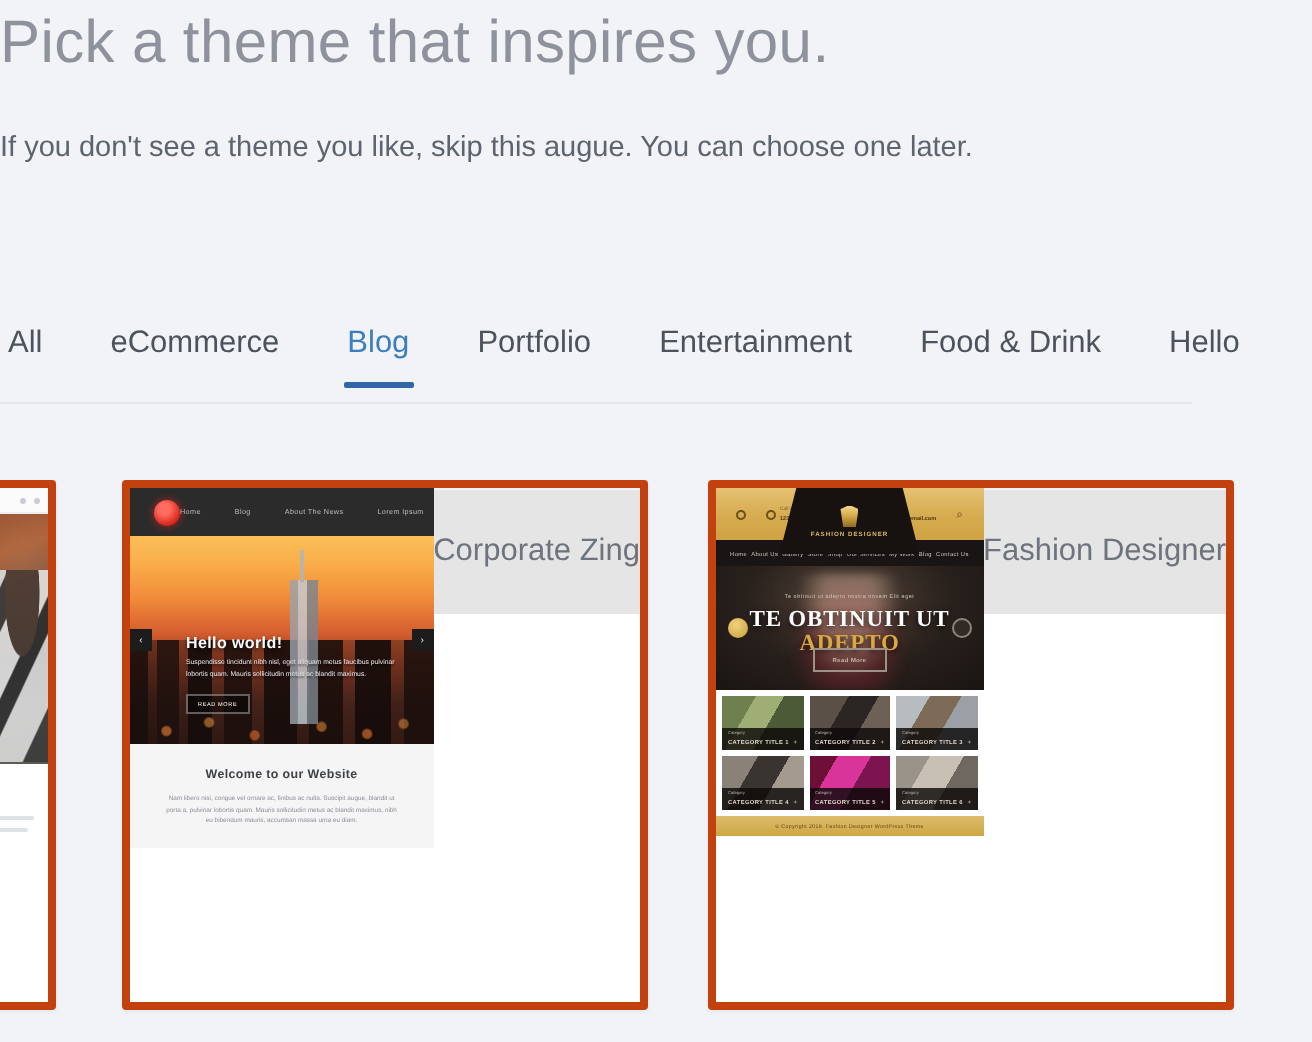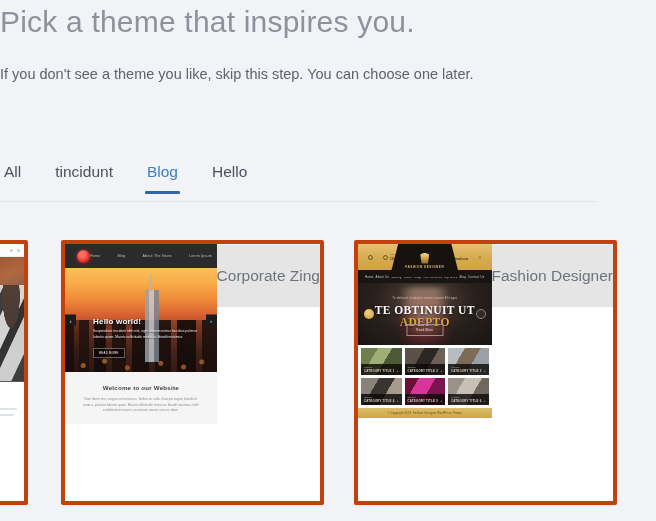--- a/index.html
+++ b/index.html
@@ -511,33 +511,42 @@
     letter-spacing: .2px;
   }
 </style>
 </head>
 <body>
 
 <div id="page">
 
   <div class="header">
     <div class="page-title">Pick a theme that inspires you.</div>
-    <div class="page-subtitle">If you don't see a theme you like, skip this step. You can choose one later.</div>
+    <div class="page-subtitle">If you don't see a theme you like, skip this augue. You can choose one later.</div>
   </div>
 
   <div class="tabs-wrap">
     <div class="tabs">
       <div class="tab">
         <span>All</span>
       </div>
       <div class="tab">
-        <span>tincidunt</span>
+        <span>eCommerce</span>
       </div>
       <div class="tab active">
         <span>Blog</span>
+      </div>
+      <div class="tab">
+        <span>Portfolio</span>
+      </div>
+      <div class="tab">
+        <span>Entertainment</span>
+      </div>
+      <div class="tab">
+        <span>Food &amp; Drink</span>
       </div>
       <div class="tab">
         <span>Hello</span>
       </div>
     </div>
   </div>
 
   <div class="deck">
 
     <div class="card cut-left">

